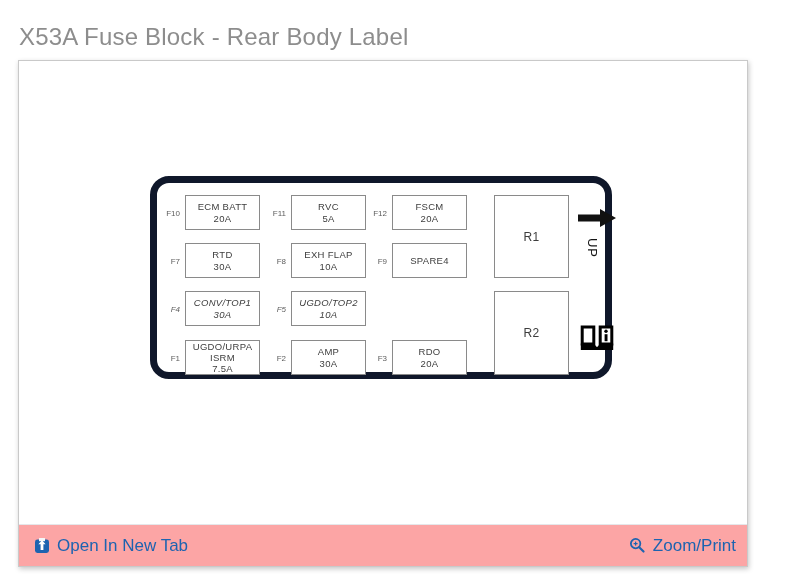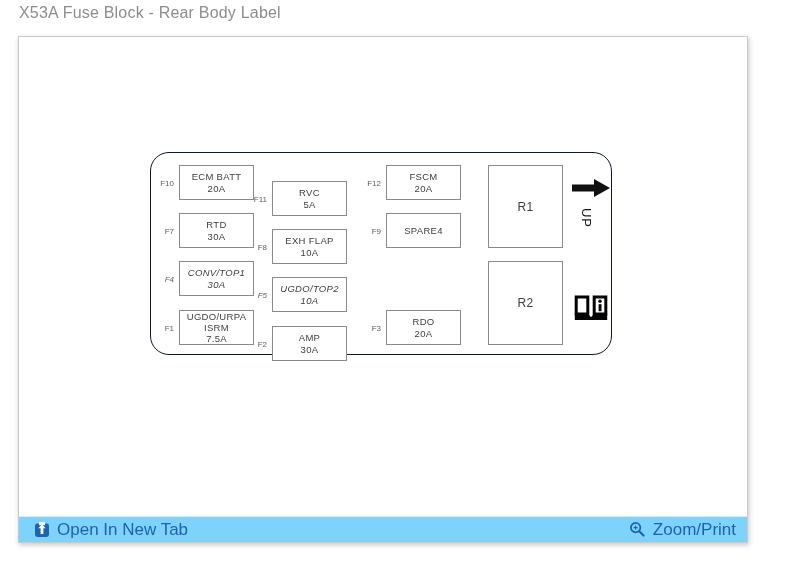--- a/index.html
+++ b/index.html
@@ -1,35 +1,35 @@
 <!DOCTYPE html>
 <html><head>
 <meta charset="utf-8">
 <style>
   * { box-sizing: border-box; }
   html,body { margin:0; padding:0; background:#ffffff; width:798px; height:578px; overflow:hidden;
               font-family:"Liberation Sans", sans-serif; }
 
   
-  .page-title { margin:0; padding:0 0 10px 19px; font-size:16px; font-weight:400;
+  .page-title { margin:0; padding:24px 0 10px 19px; font-size:24px; font-weight:400;
                 color:#8d8d8d; letter-spacing:.2px; line-height:26px; }
 
   
   .panel { position:relative; margin-left:18px; width:730px; height:507px;
            background:#ffffff; border:1px solid #c9c9c9;
            box-shadow:1px 2px 5px rgba(0,0,0,.22); }
   .canvas { position:absolute; left:0; top:0; right:0; bottom:30px; background:#fff; }
 
   
   .fuse-block { position:absolute; left:131px; top:115px; width:462px; height:203px;
-                border:1px solid #0f172a; border-radius:19px; background:#fff; }
+                border:7px solid #0f172a; border-radius:19px; background:#fff; }
 
   
   .fuse { position:absolute; width:75px; height:35px; }
-  .c1 { left:28px; } .c2 { left:121px;margin-top:16px; } .c3 { left:235px;border-radius:8px; }
+  .c1 { left:28px; } .c2 { left:134px; } .c3 { left:235px;border-radius:8px; }
   .r1 { top:12px; } .r2 { top:60px; } .r3 { top:108px;font-style:italic; } .r4 { top:157px; }
   .fbox { position:absolute; inset:0; border:1px solid #8a8a8a; background:#fff;
           display:flex; flex-direction:column; align-items:center; justify-content:center;
           text-align:center; font-size:9.5px; line-height:1.18; color:#3d3d3d;
           letter-spacing:.3px; padding:1px 2px; }
   .fid { position:absolute; right:calc(100% + 5px); top:50%; transform:translateY(-50%);
          font-size:8px; color:#5d5d5d; white-space:nowrap; }
 
   
   .relay { position:absolute; left:337px; width:75px; border:1px solid #8a8a8a; background:#fff;
@@ -41,22 +41,22 @@
   
   .up-arrow { position:absolute; left:421px; top:26px; }
   .up-label { position:absolute; left:423px; top:58px; width:24px; height:14px;
               transform:rotate(90deg); font-size:13px; color:#141414;
               letter-spacing:1px; text-align:center; line-height:14px; }
 
   
   .book-icon { position:absolute; left:422px; top:142px; }
 
   
-  .footer { position:absolute; left:0; right:0; bottom:0; height:26px;
-            background:#7dd3fc; border-top:1px solid #e5e7ea;
+  .footer { position:absolute; left:0; right:0; bottom:0; height:42px;
+            background:#fca5a5; border-top:1px solid #e5e7ea;
             display:flex; align-items:center; justify-content:space-between;
             padding:0 11px 0 15px; }
   .toolbar-link { display:flex; align-items:center; gap:7px; color:#1d63b0;
                   font-size:17px; text-decoration:none; cursor:pointer; line-height:1; }
   .toolbar-link svg { display:block; }
 </style>
 </head>
 <body>
 
 <h1 class="page-title">X53A Fuse Block - Rear Body Label</h1>

